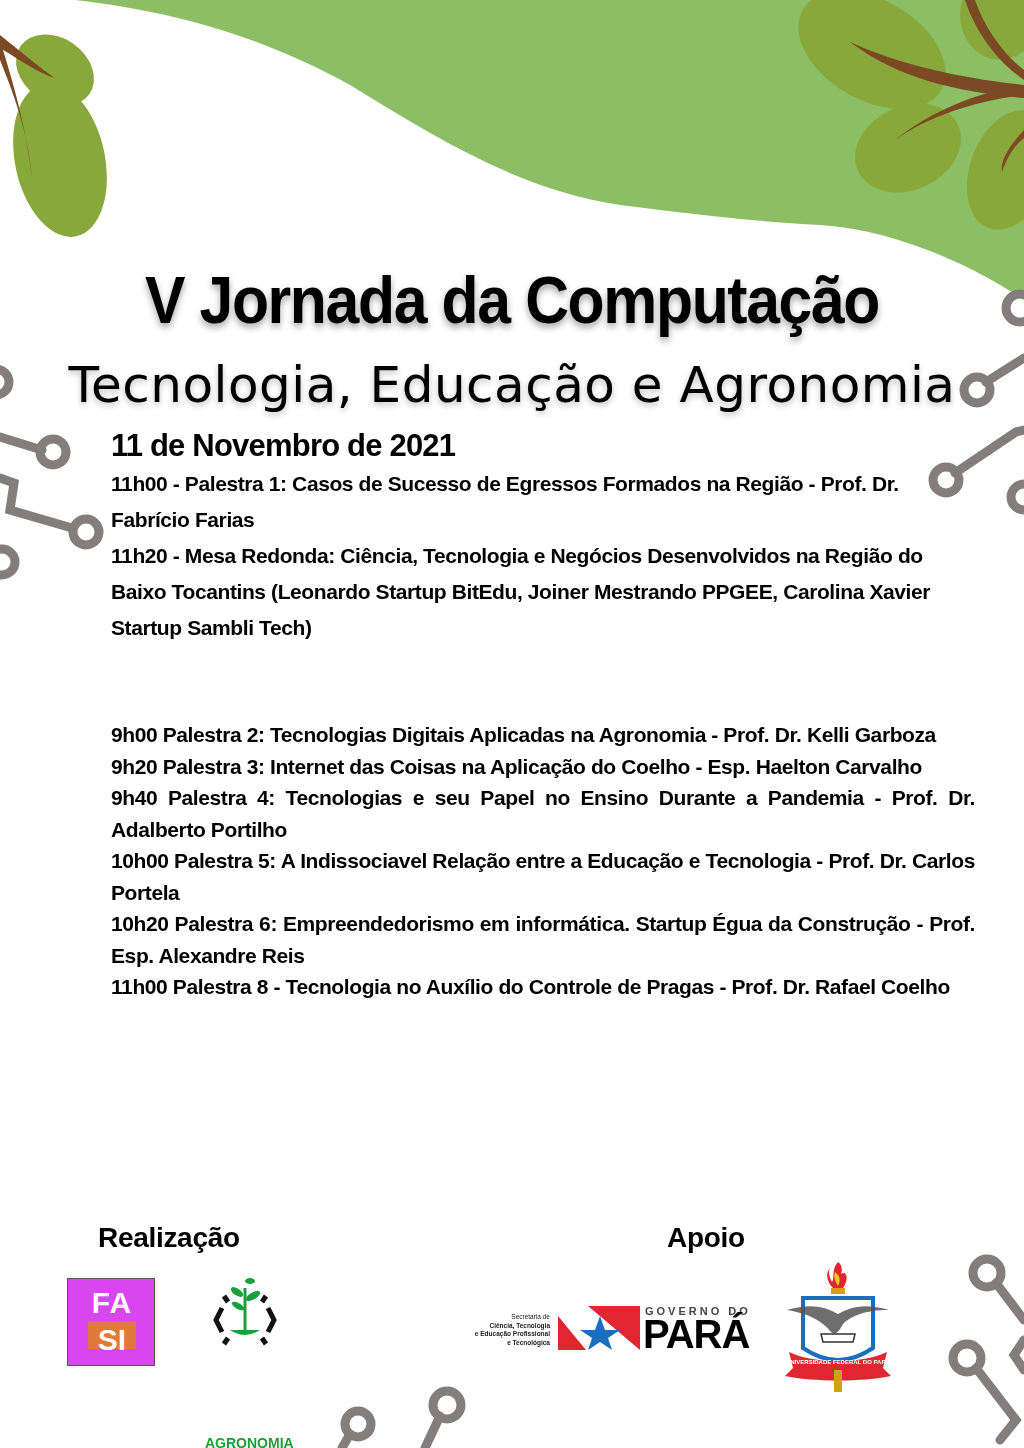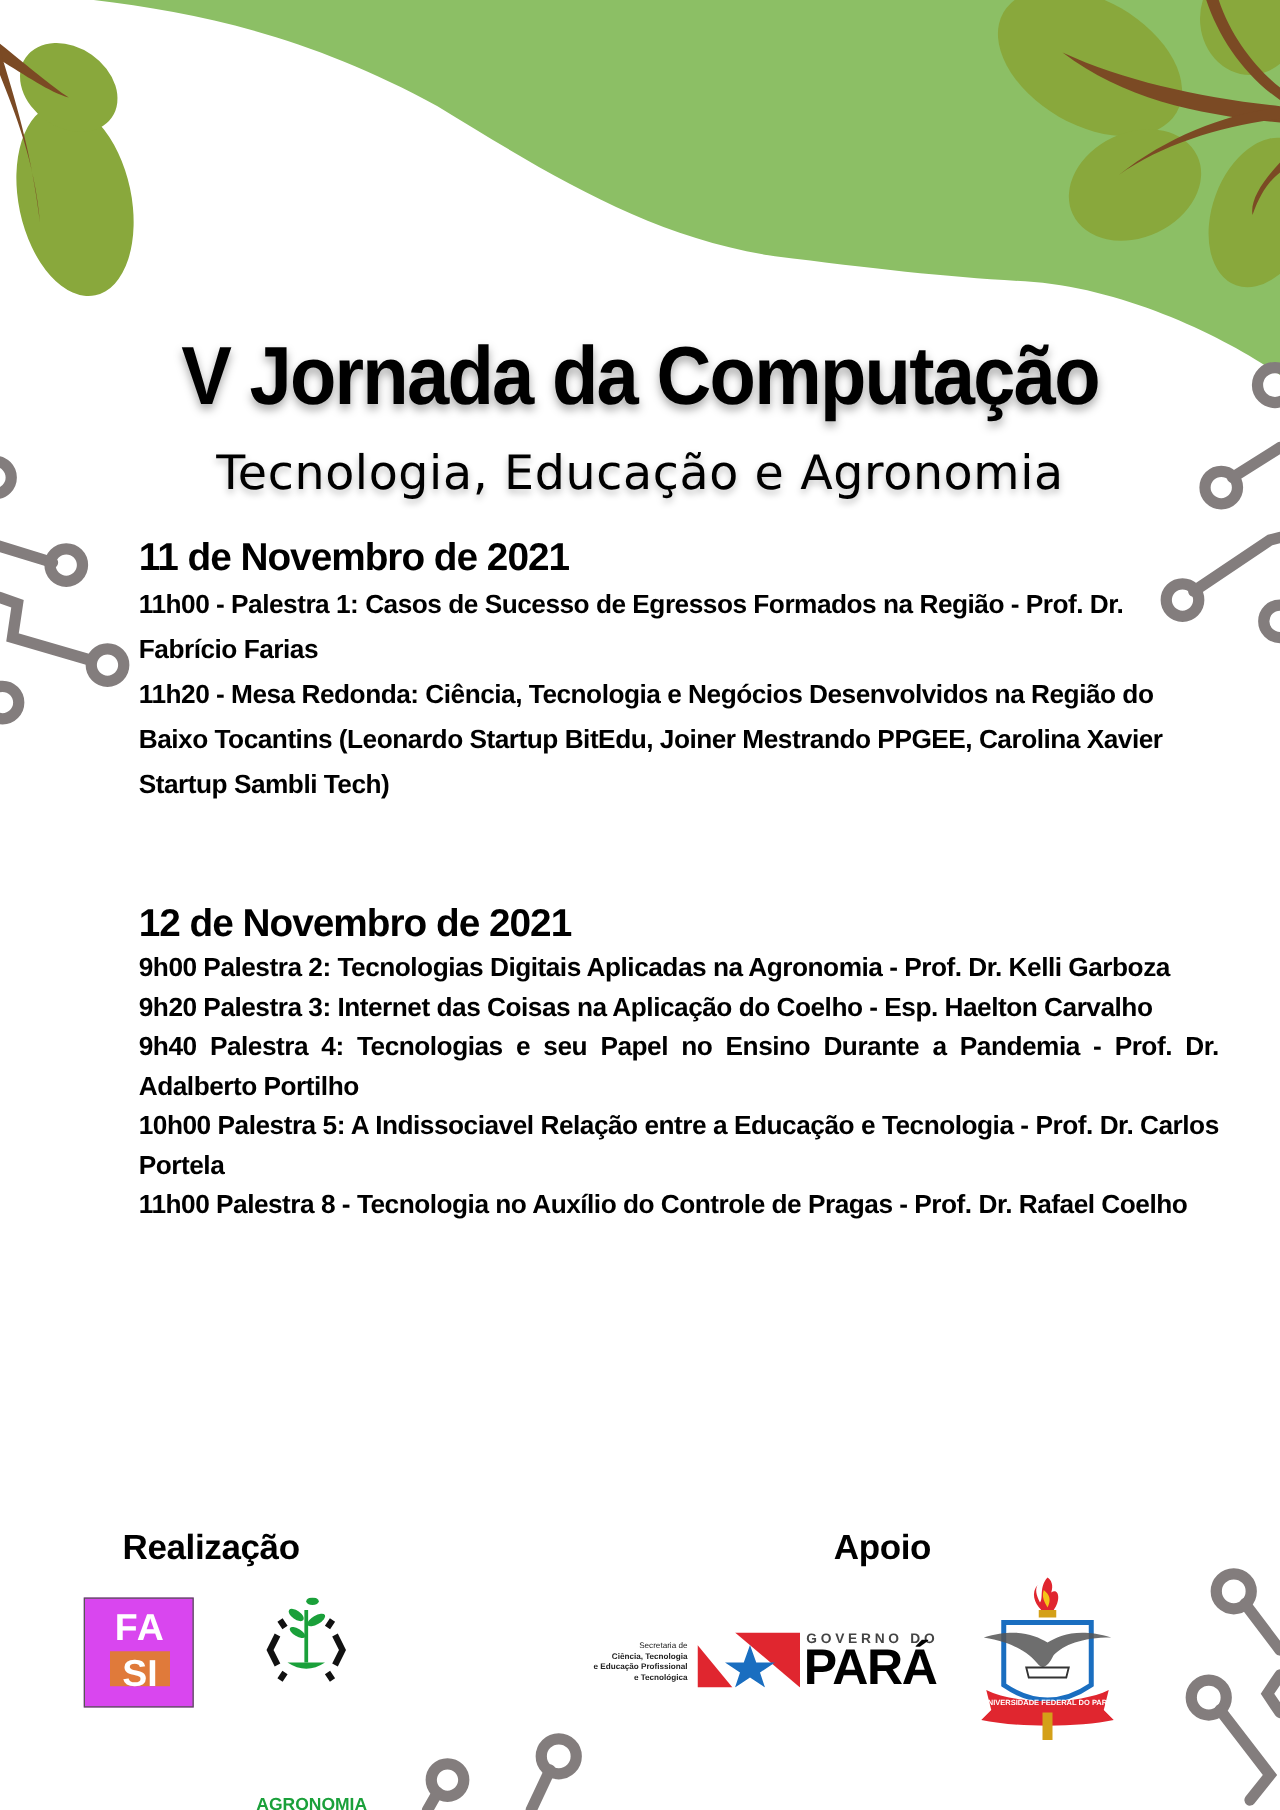--- a/index.html
+++ b/index.html
@@ -1,19 +1,19 @@
 <!DOCTYPE html>
 <html><head>
 <meta charset="utf-8">
 <style>
   html, body { margin: 0; padding: 0; }
   body { width: 1024px; height: 1448px; background: #ffffff; position: relative; overflow: hidden; font-family: "Liberation Sans", sans-serif; color: #000; }
   .deco { position: absolute; left: 0; top: 0; width: 1024px; height: 1448px; pointer-events: none; }
   .title { position: absolute; left: 0; width: 1024px; top: 262px; text-align: center; font-family: "Liberation Sans", sans-serif; font-weight: bold; font-size: 66px; letter-spacing: -1.5px; text-shadow: 0 4px 8px rgba(0,0,0,0.35); transform: scaleX(0.92); }
-  .subtitle { position: absolute; left: 0; width: 1024px; top: 356px; text-align: center; font-family: "DejaVu Sans", sans-serif; font-weight: normal; font-size: 38px; letter-spacing: 0.5px; text-shadow: 0 3px 6px rgba(0,0,0,0.25); }
+  .subtitle { position: absolute; left: 0; width: 1024px; top: 356px; text-align: center; font-family: "DejaVu Sans", sans-serif; font-weight: normal; font-size: 50px; letter-spacing: 0.5px; text-shadow: 0 3px 6px rgba(0,0,0,0.25); }
   .schedule { position: absolute; left: 111px; width: 864px; }
   .day-heading { font-weight: bold; font-size: 31px; letter-spacing: -0.8px; margin: 0; line-height: 40px; }
   .event { font-weight: bold; font-size: 21px; margin: 0; letter-spacing: -0.4px; }
   .day1 .event { line-height: 36px; }
   .day2 .event { line-height: 31.5px; text-align: justify; }
   .section-label { position: absolute; font-weight: bold; font-size: 28px; letter-spacing: -0.3px; }
   .logo { position: absolute; }
   .fasi { left: 67px; top: 1278px; width: 88px; height: 88px; background: #d946ef; border: 1px solid #555; box-sizing: border-box; }
   .fasi .fa { position: absolute; left: 22px; top: 6px; width: 44px; height: 36px; color: #fff; font-weight: bold; font-size: 30px; line-height: 36px; text-align: center; letter-spacing: 1px; }
   .fasi .si { position: absolute; left: 20px; top: 42px; width: 48px; height: 28px; background: #e07a3a; color: #fff; font-weight: bold; font-size: 30px; line-height: 38px; text-align: center; }
@@ -75,25 +75,25 @@
 <div class="title">V Jornada da Computação</div>
 <div class="subtitle">Tecnologia, Educação e Agronomia</div>
 
 <div class="schedule day1" style="top:426px;">
   <h2 class="day-heading">11 de Novembro de 2021</h2>
   <p class="event">11h00 - Palestra 1: Casos de Sucesso de Egressos Formados na Região - Prof. Dr. Fabrício Farias</p>
   <p class="event">11h20 - Mesa Redonda: Ciência, Tecnologia e Negócios Desenvolvidos na Região do Baixo Tocantins (Leonardo Startup BitEdu, Joiner Mestrando PPGEE, Carolina Xavier Startup Sambli Tech)</p>
 </div>
 
 <div class="schedule day2" style="top:719px;">
-  <h2 class="day-heading">12 de Novembro de 2021</h2>
   <p class="event">9h00 Palestra 2: Tecnologias Digitais Aplicadas na Agronomia - Prof. Dr. Kelli Garboza</p>
   <p class="event">9h20 Palestra 3: Internet das Coisas na Aplicação do Coelho - Esp. Haelton Carvalho</p>
   <p class="event">9h40 Palestra 4: Tecnologias e seu Papel no Ensino Durante a Pandemia - Prof. Dr. Adalberto Portilho</p>
   <p class="event">10h00 Palestra 5: A Indissociavel Relação entre a Educação e Tecnologia  - Prof. Dr. Carlos Portela</p>
+  <p class="event">10h20 Palestra 6: Empreendedorismo em informática. Startup Égua da Construção - Prof. Esp. Alexandre Reis</p>
   <p class="event">11h00 Palestra 8 - Tecnologia no Auxílio do Controle de Pragas - Prof. Dr. Rafael Coelho</p>
 </div>
 
 <div class="section-label" style="left:98px; top:1222px;">Realização</div>
 <div class="section-label" style="left:667px; top:1222px;">Apoio</div>
 
 <div class="logo fasi">
   <div class="fa">FA</div>
   <div class="si">SI</div>
 </div>

